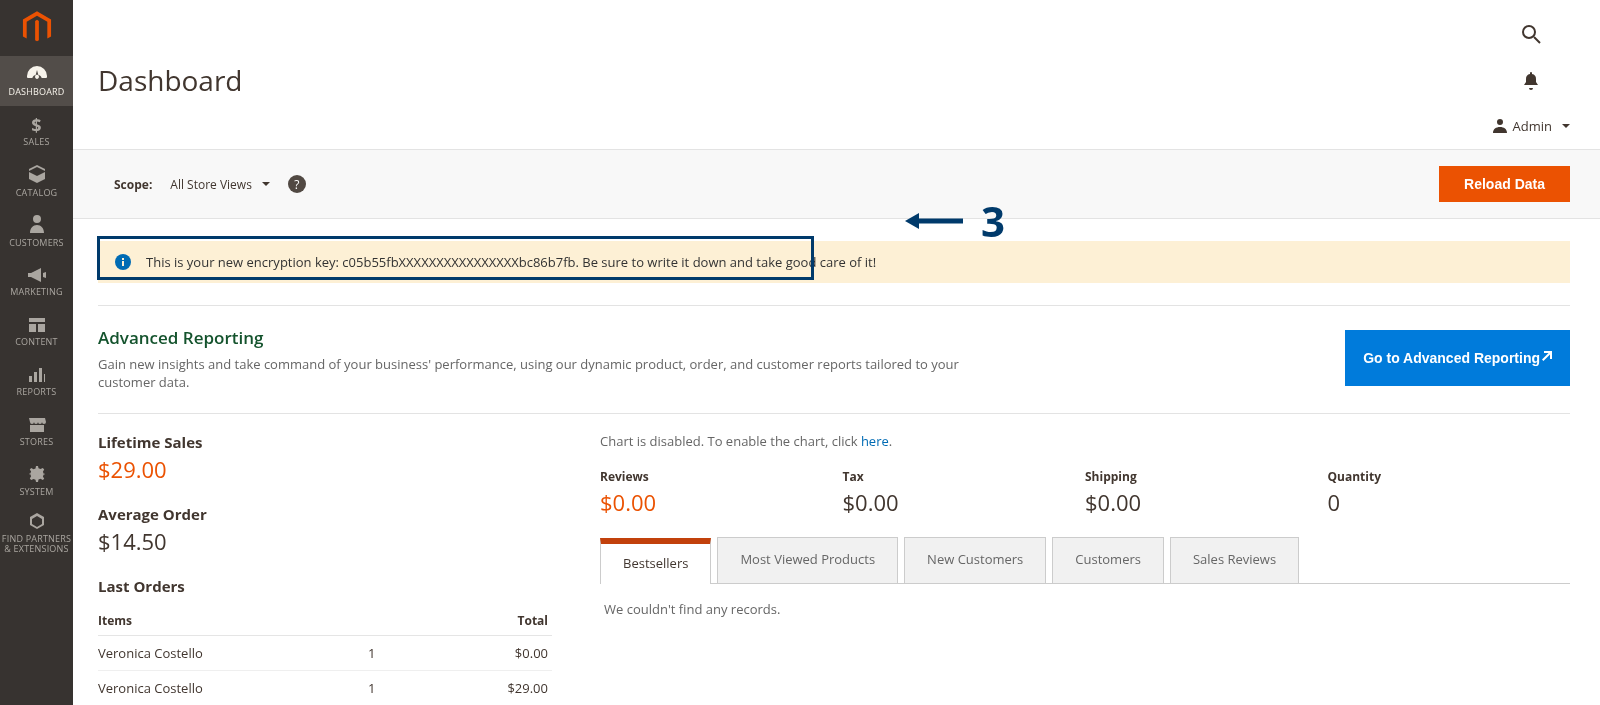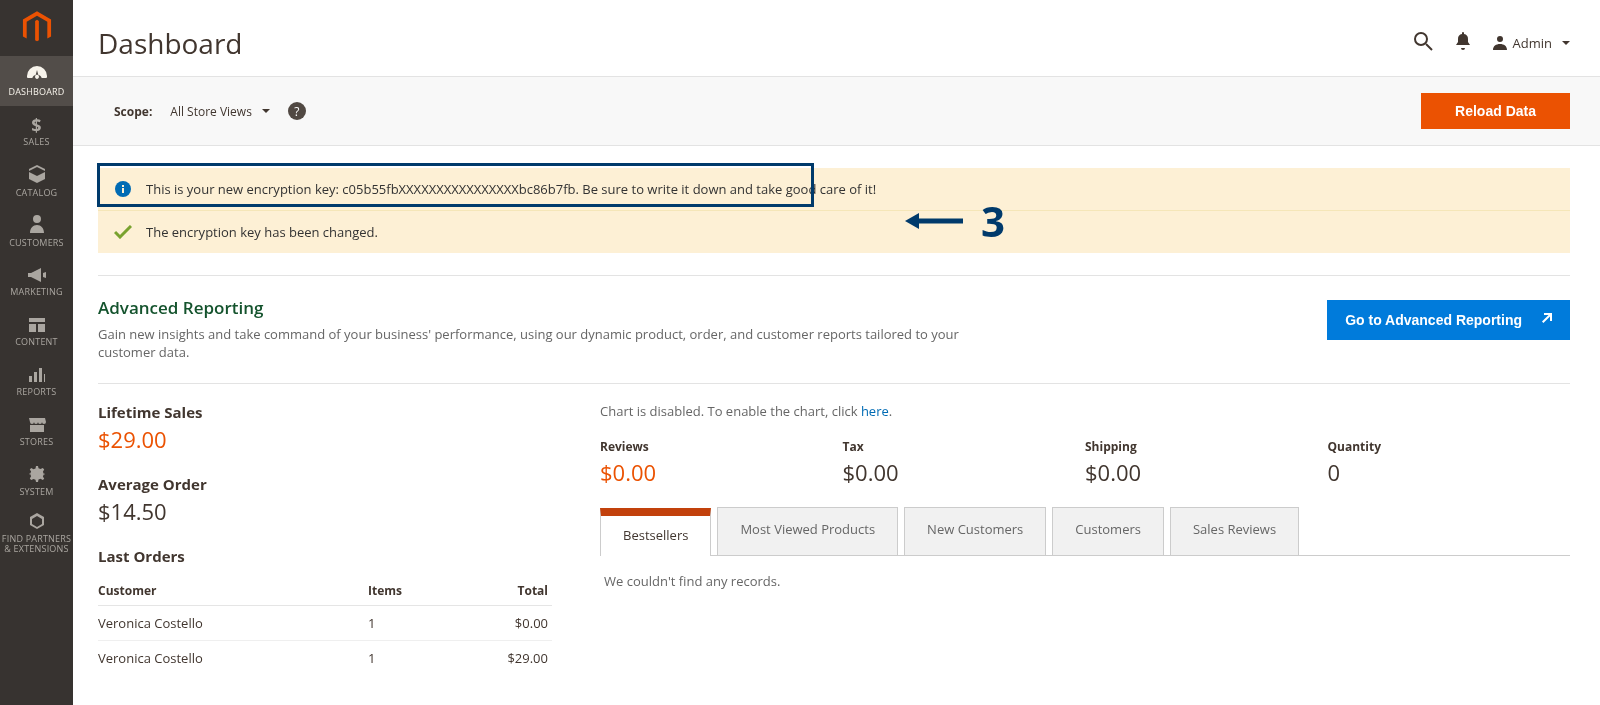--- a/index.html
+++ b/index.html
@@ -13,52 +13,52 @@
   .nav-item.active { background:#524d49; color:#f7f3eb; }
   .nav-item .ico { font-size:18px; margin-bottom:3px; line-height:1; }
   .nav-item.tall { height:54px; }
 
   
   .main { position:absolute; left:73px; top:0; right:0; height:705px; padding:0; }
 
   
   .page-head { display:flex; align-items:center; justify-content:space-between; padding:24px 30px 14px 25px; }
   .page-title { font-size:28px; font-weight:400; color:#41362f; }
-  .head-actions { display:flex; align-items:center; gap:22px; color:#41362f; }
+  .head-actions { display:flex; align-items:center; gap:22px; color:#41362f;flex-direction:column; }
   .head-actions .hic { font-size:18px; cursor:pointer; }
   .admin-chip { display:flex; align-items:center; gap:6px; font-size:13px; color:#41362f; cursor:pointer; }
 
   
   .toolbar { background:#f8f8f8; border-top:1px solid #e3e3e3; border-bottom:1px solid #e3e3e3; padding:16px 30px 16px 14px; display:flex; align-items:center; justify-content:space-between; margin:0 0 0 0; } 
   .scope-wrap { display:flex; align-items:center; gap:18px; font-size:12px; }
   .scope-label { font-weight:700; color:#41362f; }
   .scope-val { display:flex; align-items:center; gap:6px; color:#41362f; cursor:pointer; }
   .help-tip { width:18px; height:18px; border-radius:50%; background:#514943; color:#fff; display:flex; align-items:center; justify-content:center; font-size:12px; cursor:pointer; }
-  .reload { background:#eb5202; color:#fff; font-weight:600; font-size:14px; padding:10px 34px; border:none; cursor:pointer; }
+  .reload { background:#eb5202; color:#fff; font-weight:600; font-size:14px; padding:10px 25px; border:none; cursor:pointer; }
 
   
   .msg-block { margin:22px 30px 0 25px; position:relative; }
   .msg { background:#fdf0d5; color:#333; font-size:13px; padding:12px 20px 12px 48px; position:relative; }
   .msg + .msg { border-top:1px solid #f5e6b8; }
   .msg .mico { position:absolute; left:16px; top:50%; transform:translateY(-50%); width:18px; height:18px; display:flex; align-items:center; justify-content:center; }
   .msg.info .mico { color:#006bb4; }
   .msg.success .mico { color:#79a22e; }
   .msg-frame { position:absolute; left:-1px; top:-5px; width:711px; height:38px; border:3px solid #003a6b; pointer-events:none; }
   .callout { position:absolute; left:832px; top:200px; display:flex; align-items:center; gap:18px; pointer-events:none; }
   .callout svg { width:58px; height:20px; }
   .callout-num { font-size:42px; font-weight:700; color:#003a6b; line-height:1; }
 
   
   .div-line { height:1px; background:#e3e3e3; margin:22px 30px 0 25px; }
 
   
   .adv { margin:20px 30px 0 25px; display:flex; justify-content:space-between; align-items:flex-start; }
   .adv h2 { margin:0 0 6px 0; font-size:17px; font-weight:600; color:#14532d; }
   .adv p { margin:0; font-size:13px; color:#666; max-width:900px; }
-  .goto { background:#007bdb; color:#fff; font-weight:600; font-size:14px; padding:12px 18px; border:none; cursor:pointer; display:flex; align-items:center; gap:18px; margin-top:4px; }
+  .goto { background:#007bdb; color:#fff; font-weight:600; font-size:14px; padding:20px 18px; border:none; cursor:pointer; display:flex; align-items:center; gap:0; margin-top:4px; }
   .goto .ext { font-size:12px; }
 
   .div-line2 { height:1px; background:#e3e3e3; margin:22px 30px 0 25px; }
 
   
   .cols { display:flex; margin:18px 30px 0 25px; gap:48px; }
   .left-col { width:454px; }
   .right-col { flex:1; }
 
   .stat-title { font-size:15px; font-weight:700; color:#41362f; margin:0 0 2px 0; }
@@ -76,21 +76,21 @@
   .chart-hint a { color:#006bb4; text-decoration:none; cursor:pointer; }
 
   .metrics { display:flex; gap:0; margin-bottom:20px; }
   .metric { flex:1; }
   .metric .ml { font-size:12px; font-weight:700; color:#41362f; margin-bottom:2px; }
   .metric .mv { font-size:22px; color:#41362f; }
   .metric.rev .mv { color:#eb5202; }
 
   .tabs { display:flex; border-bottom:1px solid #ccc; }
   .tab { padding:12px 22px; font-size:13px; color:#666; background:#f1f1f1; border:1px solid #ccc; border-bottom:none; margin-right:6px; cursor:pointer; }
-  .tab.active { background:#fff; color:#41362f; border-top:8px solid #c2410c; padding-top:10px; position:relative; top:1px; }
+  .tab.active { background:#fff; color:#41362f; border-top:6px solid #c2410c; padding-top:10px; position:relative; top:1px; }
   .tab-body { padding:16px 4px; font-size:13px; color:#666; }
 
   .caret::after { content:""; display:inline-block; margin-left:4px; border:4px solid transparent; border-top-color:currentColor; position:relative; top:2px; }
 </style>
 </head>
 <body>
 
 <div class="sidebar">
   <div class="logo-cell">
     <svg viewBox="0 0 32 36">
@@ -218,28 +218,20 @@
     <div class="msg info">
       <span class="mico">
         <svg width="16" height="16" viewBox="0 0 16 16">
             <circle cx="8" cy="8" r="8" fill="#006bb4"></circle>
             <rect x="7" y="7" width="2" height="5" fill="#fdf0d5"></rect>
             <rect x="7" y="4" width="2" height="2" fill="#fdf0d5"></rect>
           </svg>
       </span>
       <span>This is your new encryption key: c05b55fbXXXXXXXXXXXXXXXXbc86b7fb. Be sure to write it down and take good care of it!</span>
     </div>
-    <div class="msg success">
-      <span class="mico">
-        <svg width="18" height="14" viewBox="0 0 18 14">
-            <path fill="none" stroke="#79a22e" stroke-width="3" d="M1 7l5 5L17 1"></path>
-          </svg>
-      </span>
-      <span>The encryption key has been changed.</span>
-    </div>
     <div class="msg-frame"></div>
   </div>
 
   <div class="callout">
     <svg viewBox="0 0 58 20">
       <line x1="58" y1="10" x2="8" y2="10" stroke="#003a6b" stroke-width="5"></line>
       <polygon points="0,10 14,2 14,18" fill="#003a6b"></polygon>
     </svg>
     <span class="callout-num">3</span>
   </div>
@@ -267,21 +259,20 @@
 
     <div class="left-col">
       <div class="stat-title">Lifetime Sales</div>
       <div class="stat-val">$29.00</div>
 
       <div class="stat-title">Average Order</div>
       <div class="stat-val dark">$14.50</div>
 
       <div class="lo-title">Last Orders</div>
       <div class="lo-head">
-        <div class="c-cust">Customer</div>
         <div class="c-items">Items</div>
         <div class="c-total">Total</div>
       </div>
       <div class="lo-row">
         <div class="c-cust">Veronica Costello</div>
         <div class="c-items">1</div>
         <div class="c-total">$0.00</div>
       </div>
       <div class="lo-row" style="border-bottom:none">
         <div class="c-cust">Veronica Costello</div>

